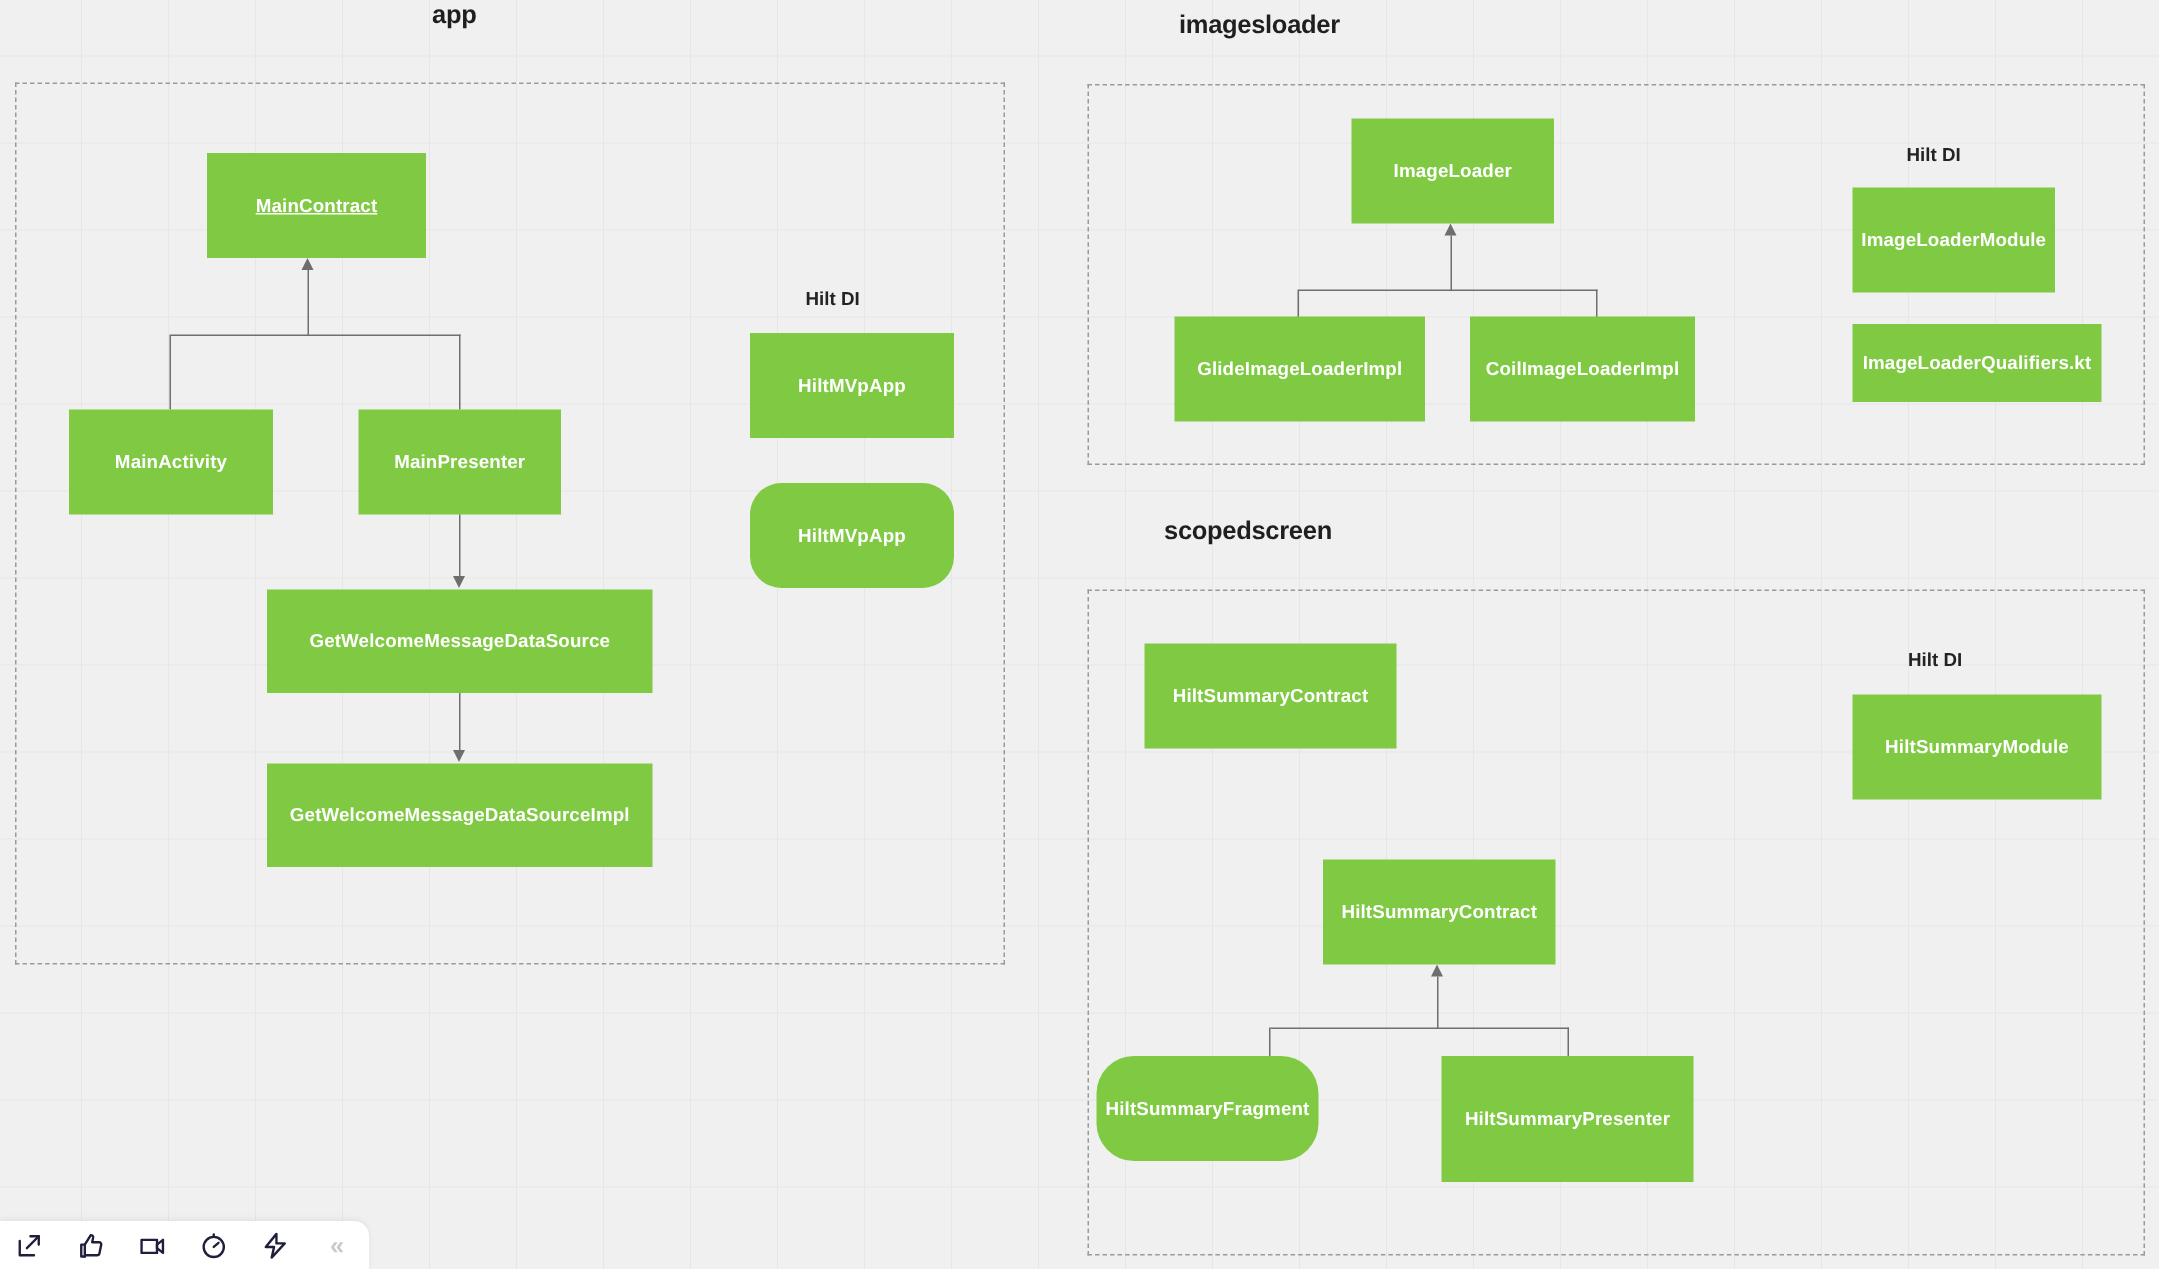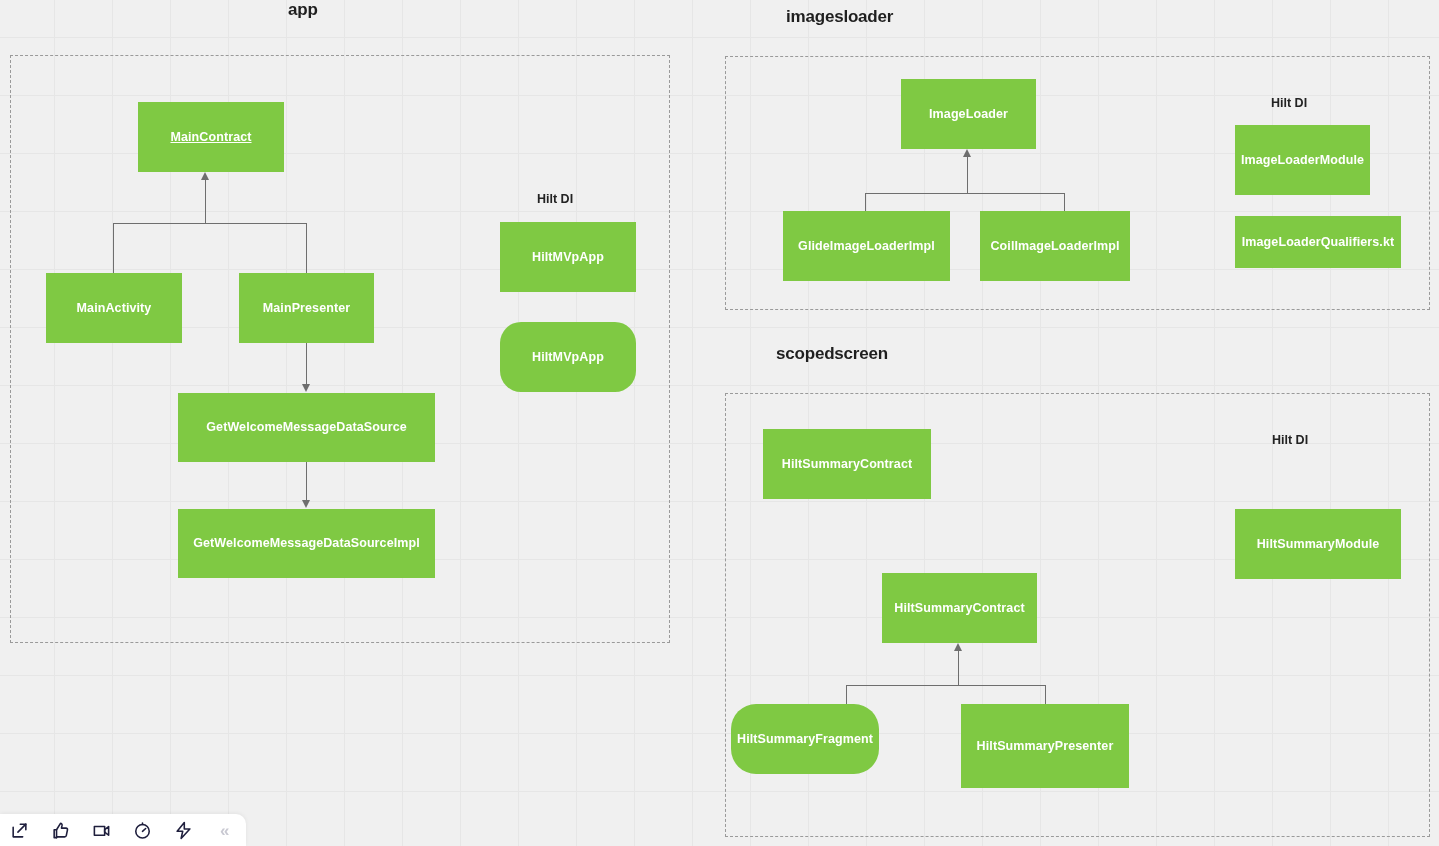--- a/index.html
+++ b/index.html
@@ -190,21 +190,21 @@
   <div class="edge h" style="left:847px; top:685px; width:199px;"></div>
   <div class="edge v" style="left:846px; top:685px; height:20px;"></div>
   <div class="edge v" style="left:1045px; top:685px; height:20px;"></div>
 
   <div class="node" style="left:731px; top:704px; width:148px; height:70px;border-radius:25px;">HiltSummaryFragment</div>
 
   <div class="node" style="left:961px; top:704px; width:168px; height:84px;">HiltSummaryPresenter</div>
 
   <div class="hilt-label" style="left:1272px; top:433px;">Hilt DI</div>
 
-  <div class="node" style="left:1235px; top:463px; width:166px; height:70px;margin-top:46px;">HiltSummaryModule</div>
+  <div class="node" style="left:1235px; top:463px; width:166px; height:70px;">HiltSummaryModule</div>
 
   <div id="toolbar">
 
     <div class="tool-icon">
       <svg width="19" height="19" viewBox="0 0 24 24" fill="none" stroke="#1f1f3d" stroke-width="2" stroke-linecap="round" stroke-linejoin="round">
         <polyline points="4,8 4,20 16,20"></polyline>
         <line x1="10" y1="14" x2="20" y2="4"></line>
         <polyline points="13,4 20,4 20,11"></polyline>
       </svg>
     </div>

